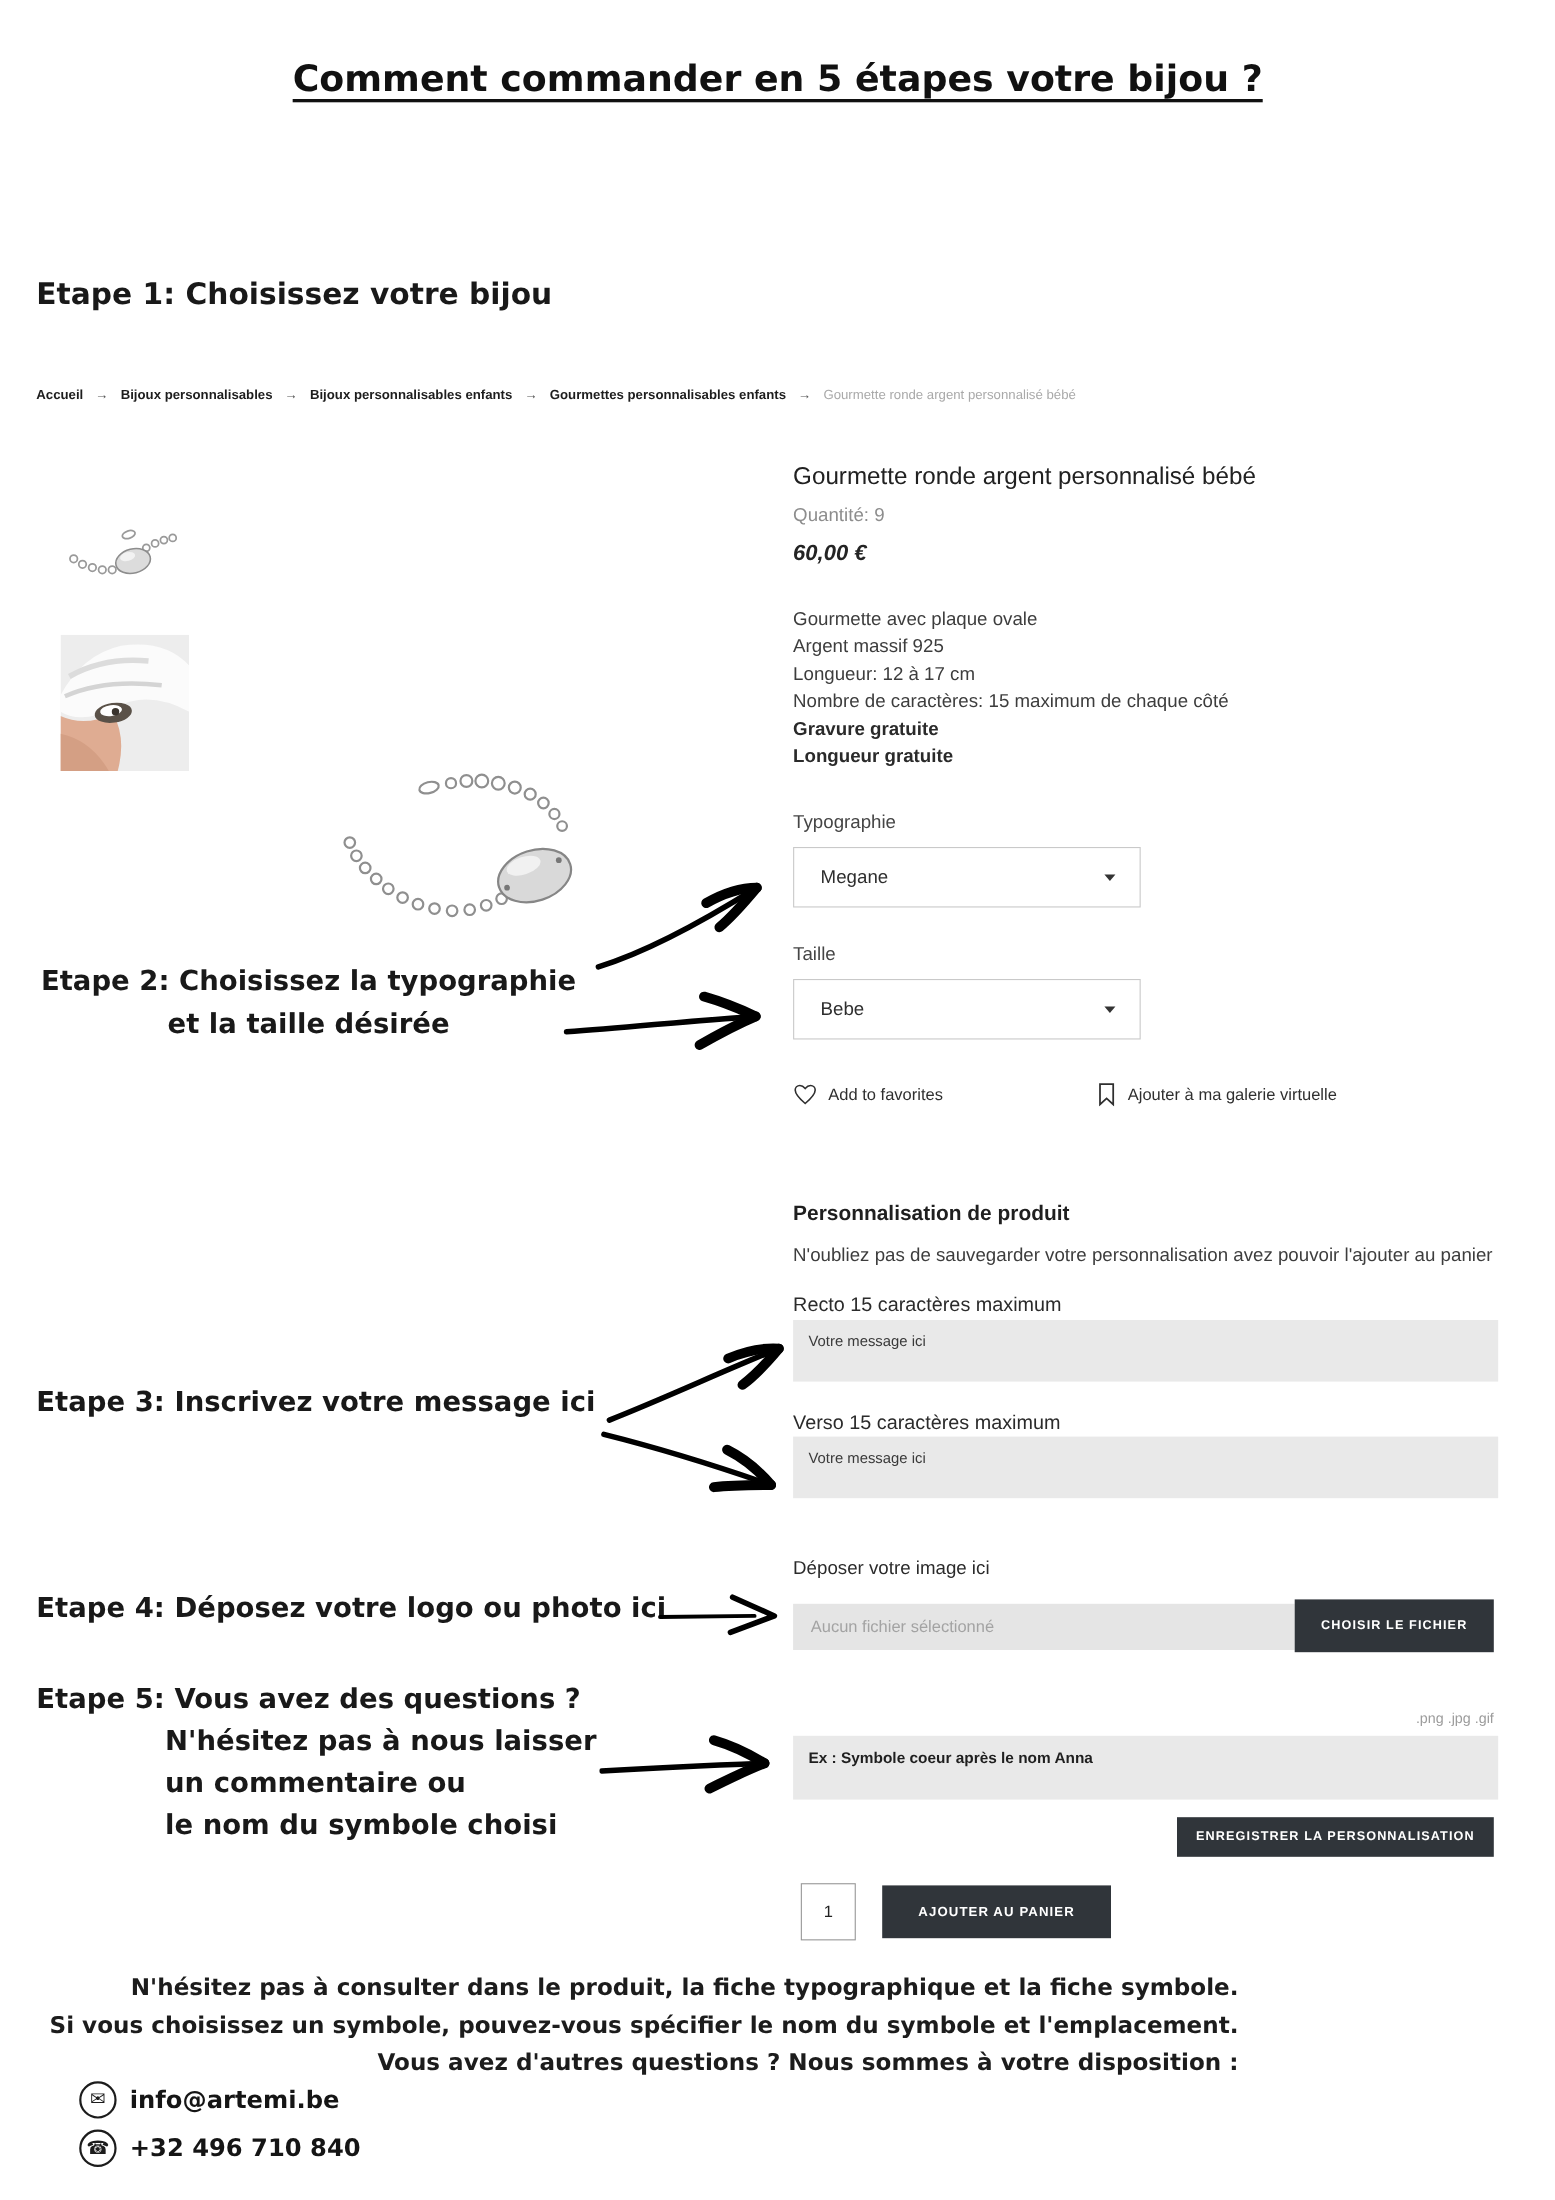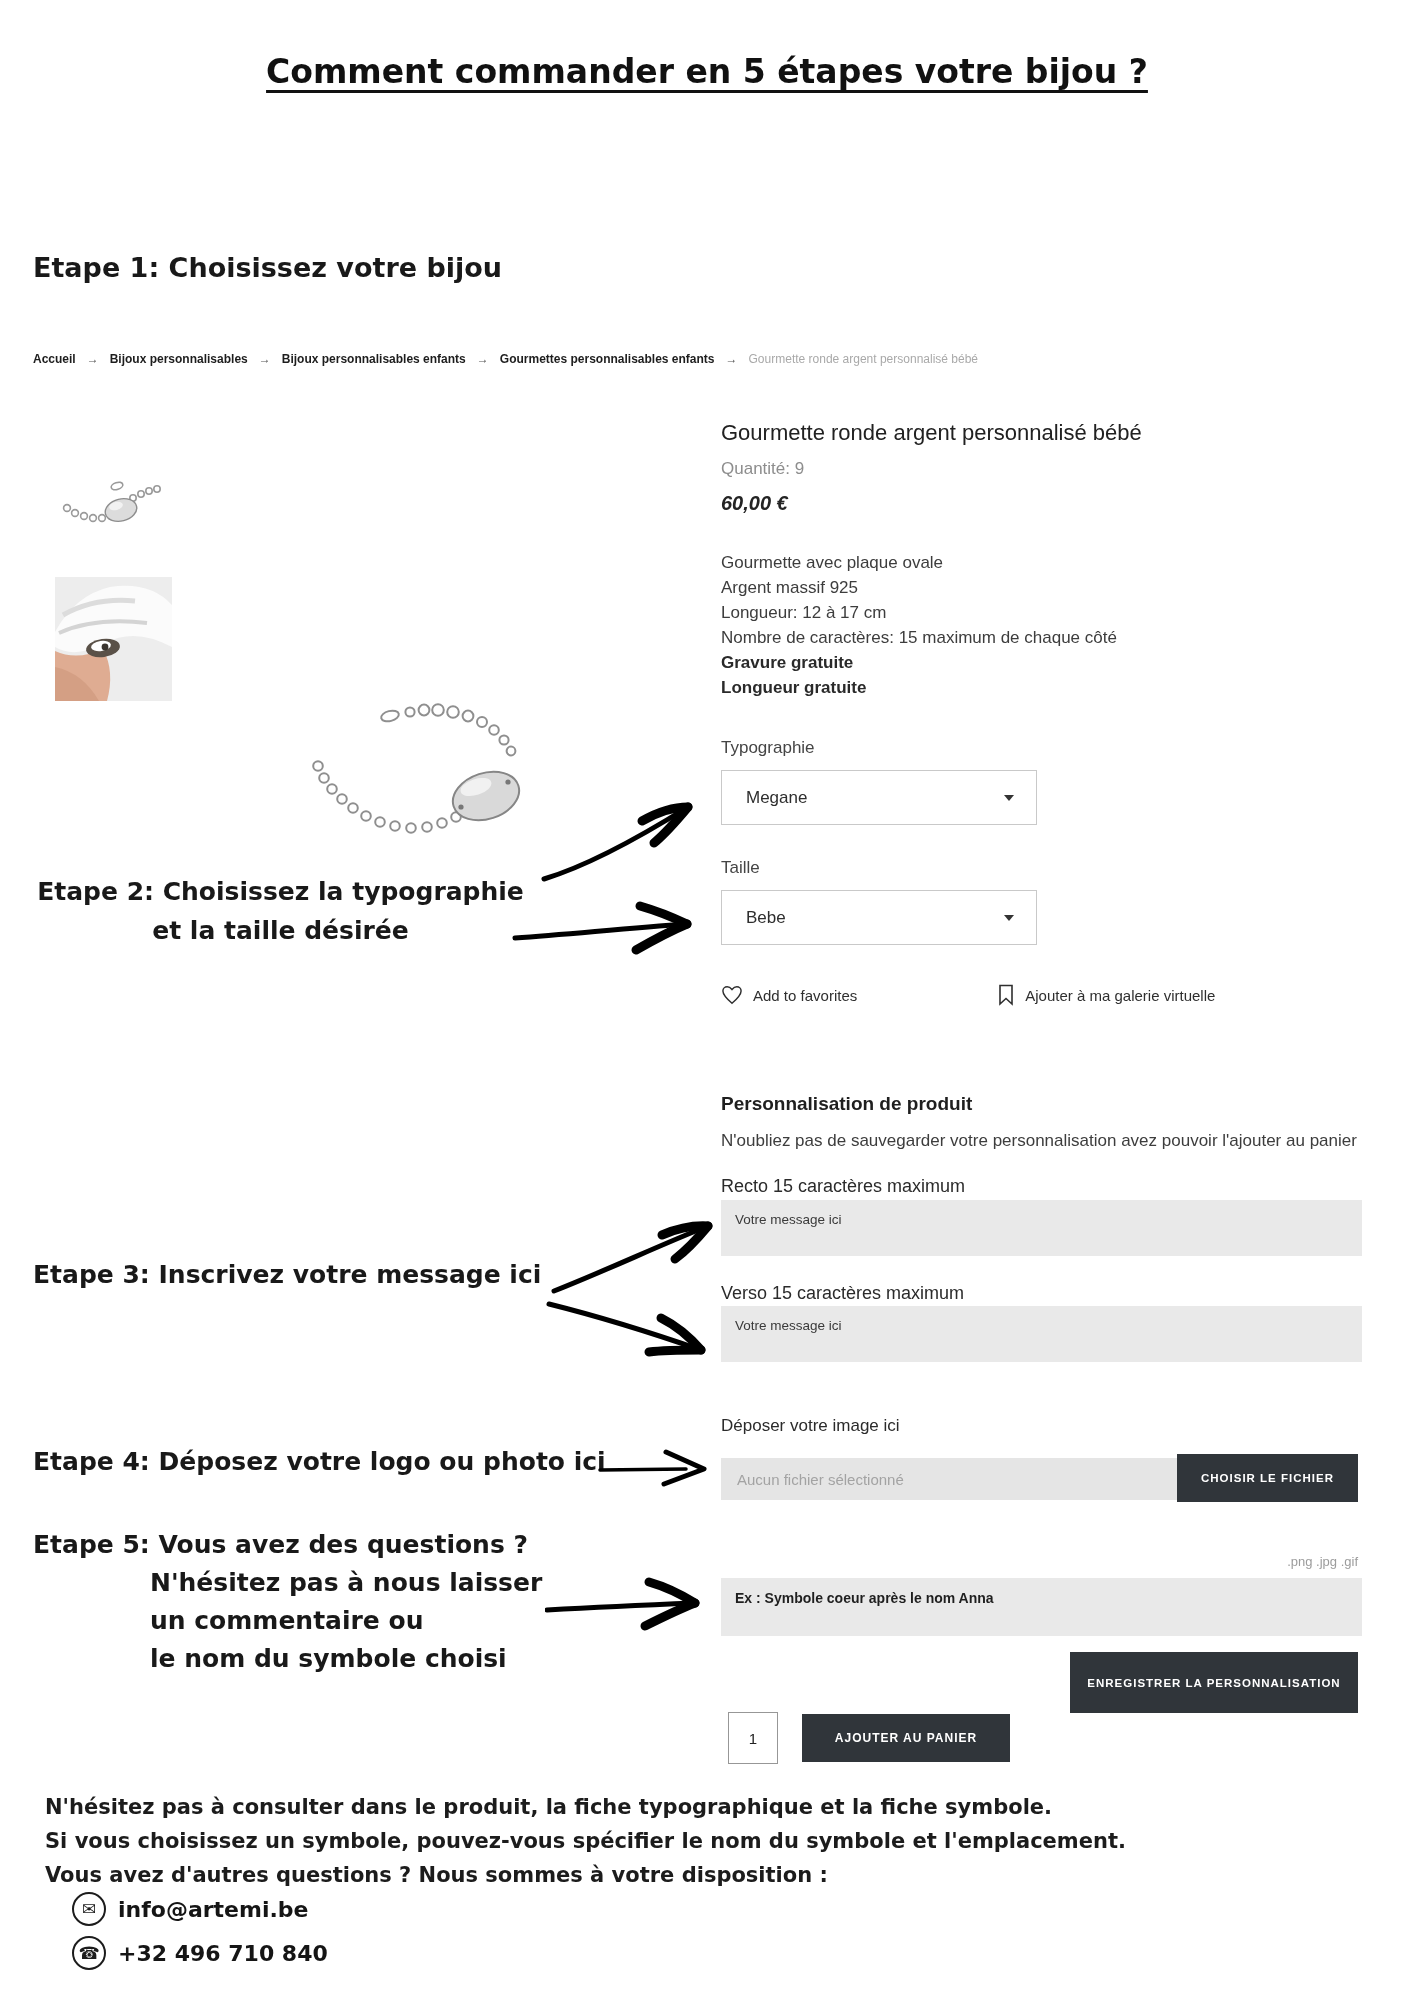--- a/index.html
+++ b/index.html
@@ -36,26 +36,26 @@
   .gray-area{width:641px;height:56px;background:#e9e9e9;border:none;box-sizing:border-box;
       padding:12px 14px;font-family:"Liberation Sans","DejaVu Sans",sans-serif;font-size:13.5px;color:#3a3a3a;resize:none;outline:none;}
   .gray-area::placeholder{color:#3a3a3a;opacity:1;}
   .comment-area::placeholder{font-weight:bold;color:#1f1f1f;font-size:14px;}
   .file-field{top:1458px;width:456px;height:42px;background:#e5e5e5;display:flex;align-items:center;
       padding-left:16px;box-sizing:border-box;font-size:15px;color:#a3a3a3;}
   .dark-btn{background:#30353a;color:#fff;font-weight:bold;letter-spacing:1px;display:flex;align-items:center;
       justify-content:center;text-align:center;cursor:pointer;border:none;}
   .file-btn{left:1177px;top:1454px;width:181px;height:48px;font-size:11.5px;}
   .file-types{top:1506px;left:721px;width:637px;text-align:right;font-size:13px;color:#9c9c9c;margin-top:48px;}
-  .save-btn{left:1070px;top:1652px;width:288px;height:61px;font-size:11.5px;}
+  .save-btn{left:1070px;top:1652px;width:288px;height:36px;font-size:11.5px;}
   .cart-btn{left:802px;top:1714px;width:208px;height:48px;font-size:12px;}
   .qty-input{left:728px;top:1712px;width:50px;height:52px;border:1px solid #979797;box-sizing:border-box;
       text-align:center;font-size:15px;color:#222;font-family:"Liberation Sans",sans-serif;background:#fff;outline:none;}
   .footer-par{left:45px;top:1790px;font-family:"DejaVu Sans","Liberation Sans",sans-serif;
-      font-weight:bold;font-size:21px;line-height:34px;color:#1c1c1c;}
+      font-weight:bold;font-size:21px;line-height:34px;color:#1c1c1c;text-align:right;}
   .contact{display:flex;align-items:center;gap:12px;font-family:"DejaVu Sans","Liberation Sans",sans-serif;
       font-weight:bold;font-size:22px;color:#151515;}
   .circle-icon{width:34px;height:34px;border:2px solid #1c1c1c;border-radius:50%;display:flex;align-items:center;
       justify-content:center;font-family:"DejaVu Sans",sans-serif;font-size:17px;font-weight:normal;color:#1c1c1c;box-sizing:border-box;}
   .thumb{background:#fff;}
   svg{display:block;}
 </style>
 </head>
 <body>
 

